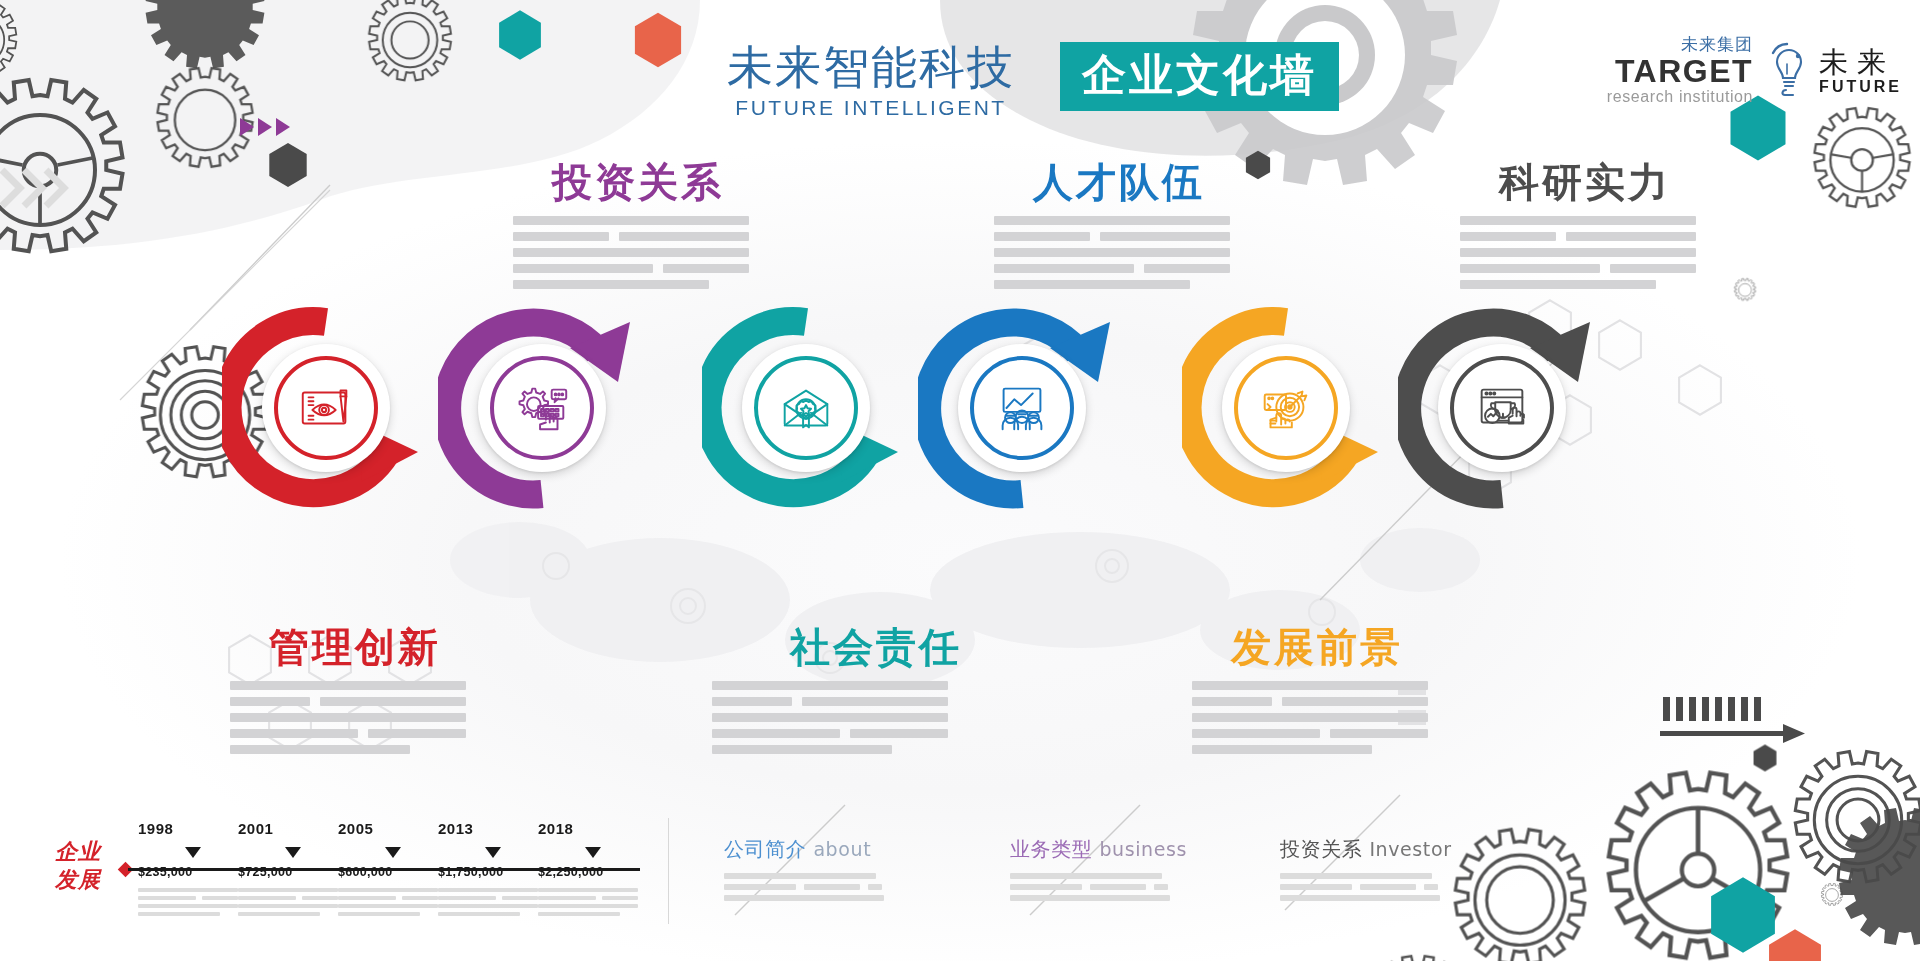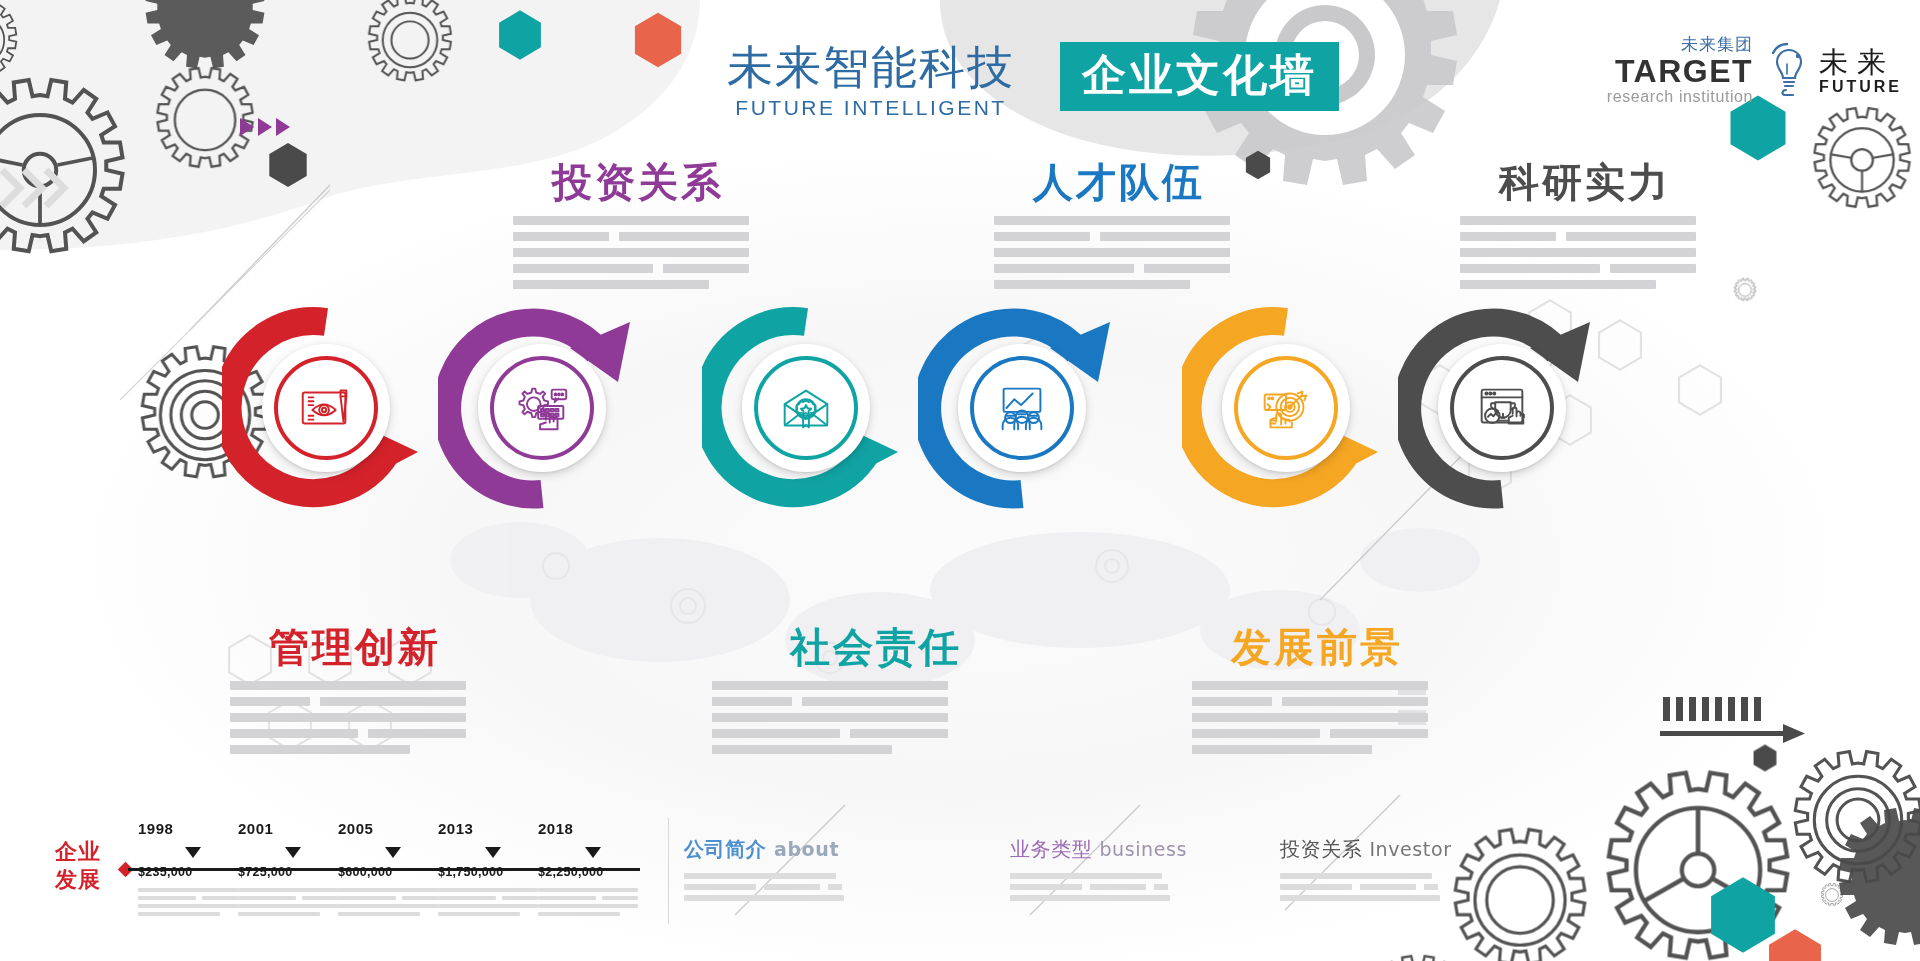--- a/index.html
+++ b/index.html
@@ -82,21 +82,21 @@
   .node .disc .inner {
     width: 104px; height: 104px; border-radius: 50%;
     border: 4px solid currentColor;
     display: flex; align-items: center; justify-content: center;
     background: #fff;
   }
   .node .disc .inner svg { width: 62px; height: 62px; }
   .tl-label {
     position: absolute; left: 55px; top: 838px;
     color: #d4222a; font-size: 22px; font-weight: 600; line-height: 1.28;
-    font-family: "DejaVu Sans", sans-serif; letter-spacing: 1px;
+    font-family: "DejaVu Sans", sans-serif; letter-spacing: 1px; font-style: italic;
   }
   .tl-wrap { position: absolute; left: 120px; top: 820px; width: 520px; height: 110px; }
   .tl-axis { position: absolute; left: 8px; top: 48px; width: 512px; height: 3px; background: #1a1a1a; }
   .tl-dot { position: absolute; left: 0px; top: 44px; width: 11px; height: 11px; background: #d4222a; transform: rotate(45deg); }
   .tl-item { position: absolute; top: 0; width: 110px; text-align: left; }
   .tl-year { font-size: 15px; color: #1a1a1a; font-weight: 600; letter-spacing: 0.5px; }
   .tl-tri { width: 0; height: 0; margin: 10px auto 0; border-left: 8px solid transparent; border-right: 8px solid transparent; border-top: 11px solid #1a1a1a; }
   .tl-amt { margin-top: 7px; font-size: 12.5px; color: #1a1a1a; font-weight: 700; letter-spacing: 0.3px; }
   .tl-lines { margin-top: 9px; }
   .tl-lines .l { height: 4px; background: #dcdcdc; margin-bottom: 4px; border-radius: 1px; }
@@ -724,21 +724,21 @@
             <i style="width:36px;"></i>
           </div>
         <div class="l" style="width:100px;"></div>
         <div class="l" style="width:82px;"></div>
       </div>
     </div>
   </div>
 
   <div class="divider"></div>
 
-  <div class="flink" style="left:684px;font-weight:bold;">
+  <div class="flink" style="left:724px;">
     <div class="ft" style="color:#4d90d0;">
       <span>公司简介</span>
       <span class="en" style="color:#9aa8bc;">about</span>
     </div>
     <div class="fl">
       <div class="l" style="width:152px;"></div>
       <div class="l split">
           <i style="width:72px;"></i>
           <i style="width:56px;"></i>
           <i style="width:14px;"></i>

